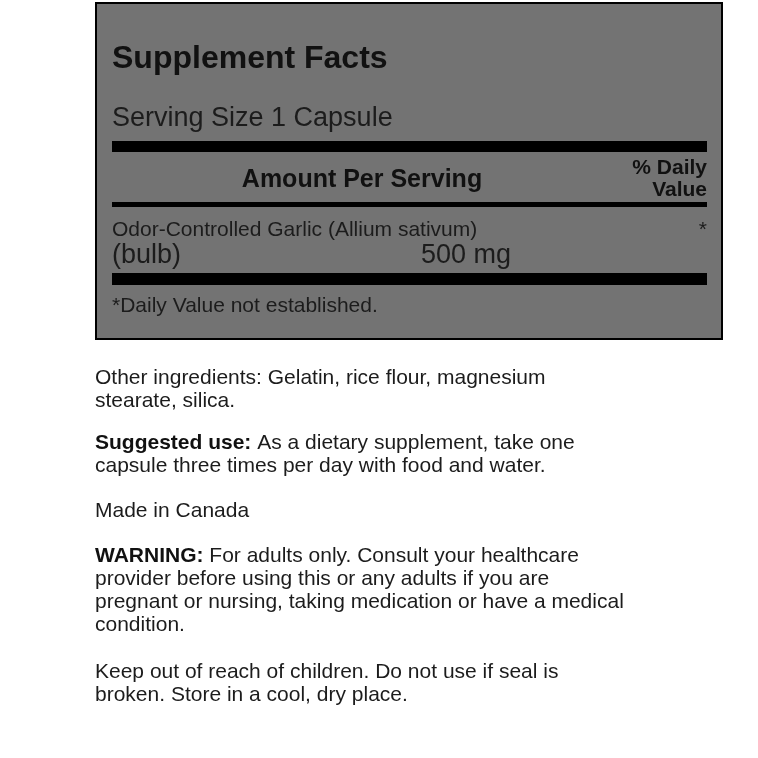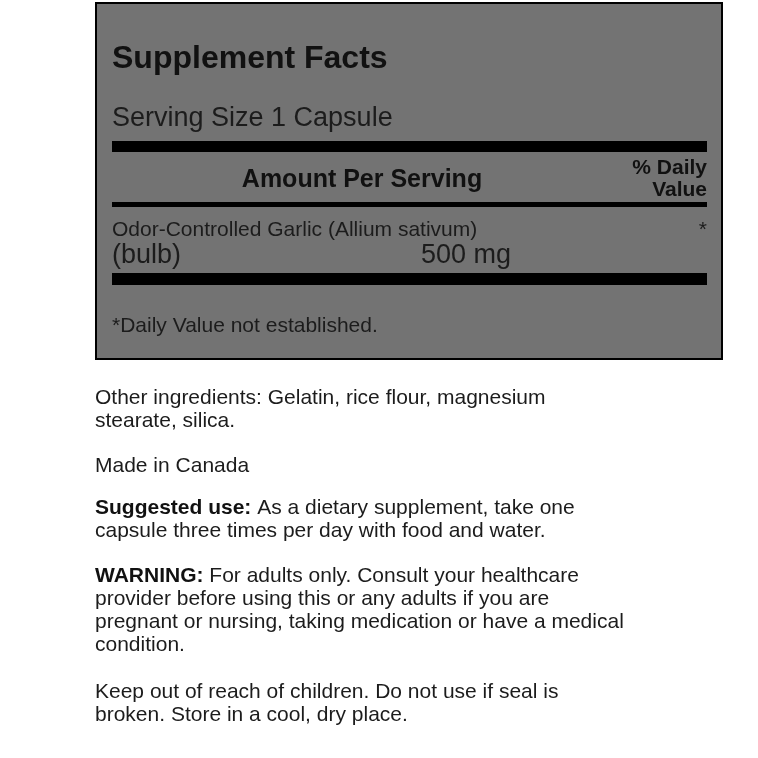--- a/index.html
+++ b/index.html
@@ -79,21 +79,21 @@
     margin-top: 3px;
     font-size: 27px;
     line-height: 23px;
   }
   .ing-amount {
     position: absolute;
     left: 309px;
     top: 0;
   }
   .fb-footnote {
-    margin-top: 28px;
+    margin-top: 8px;
     font-size: 21px;
     line-height: 23px;
   }
   
   .para {
     margin: 0;
     width: 566px;
     font-size: 21px;
     line-height: 23px;
     white-space: pre-line;
@@ -138,24 +138,24 @@
     </div>
 
     <div class="bar bar-thick-bottom"></div>
 
     <div class="fb-footnote">*Daily Value not established.</div>
   </div>
 
   <p class="para mt-other"><span>Other ingredients: Gelatin, rice flour, magnesium
 stearate, silica.</span></p>
 
-  <p class="para mt-made"><span>Made in Canada</span></p>
-
   <p class="para mt-suggest"><span class="lead">Suggested use: </span><span>As a dietary supplement, take one
 capsule three times per day with food and water.</span></p>
+
+  <p class="para mt-made"><span>Made in Canada</span></p>
 
   <p class="para mt-warning"><span class="lead">WARNING: </span><span>For adults only. Consult your healthcare
 provider before using this or any adults if you are
 pregnant or nursing, taking medication or have a medical
 condition.</span></p>
 
   <p class="para mt-storage"><span>Keep out of reach of children. Do not use if seal is
 broken. Store in a cool, dry place.</span></p>
 
 </div>

